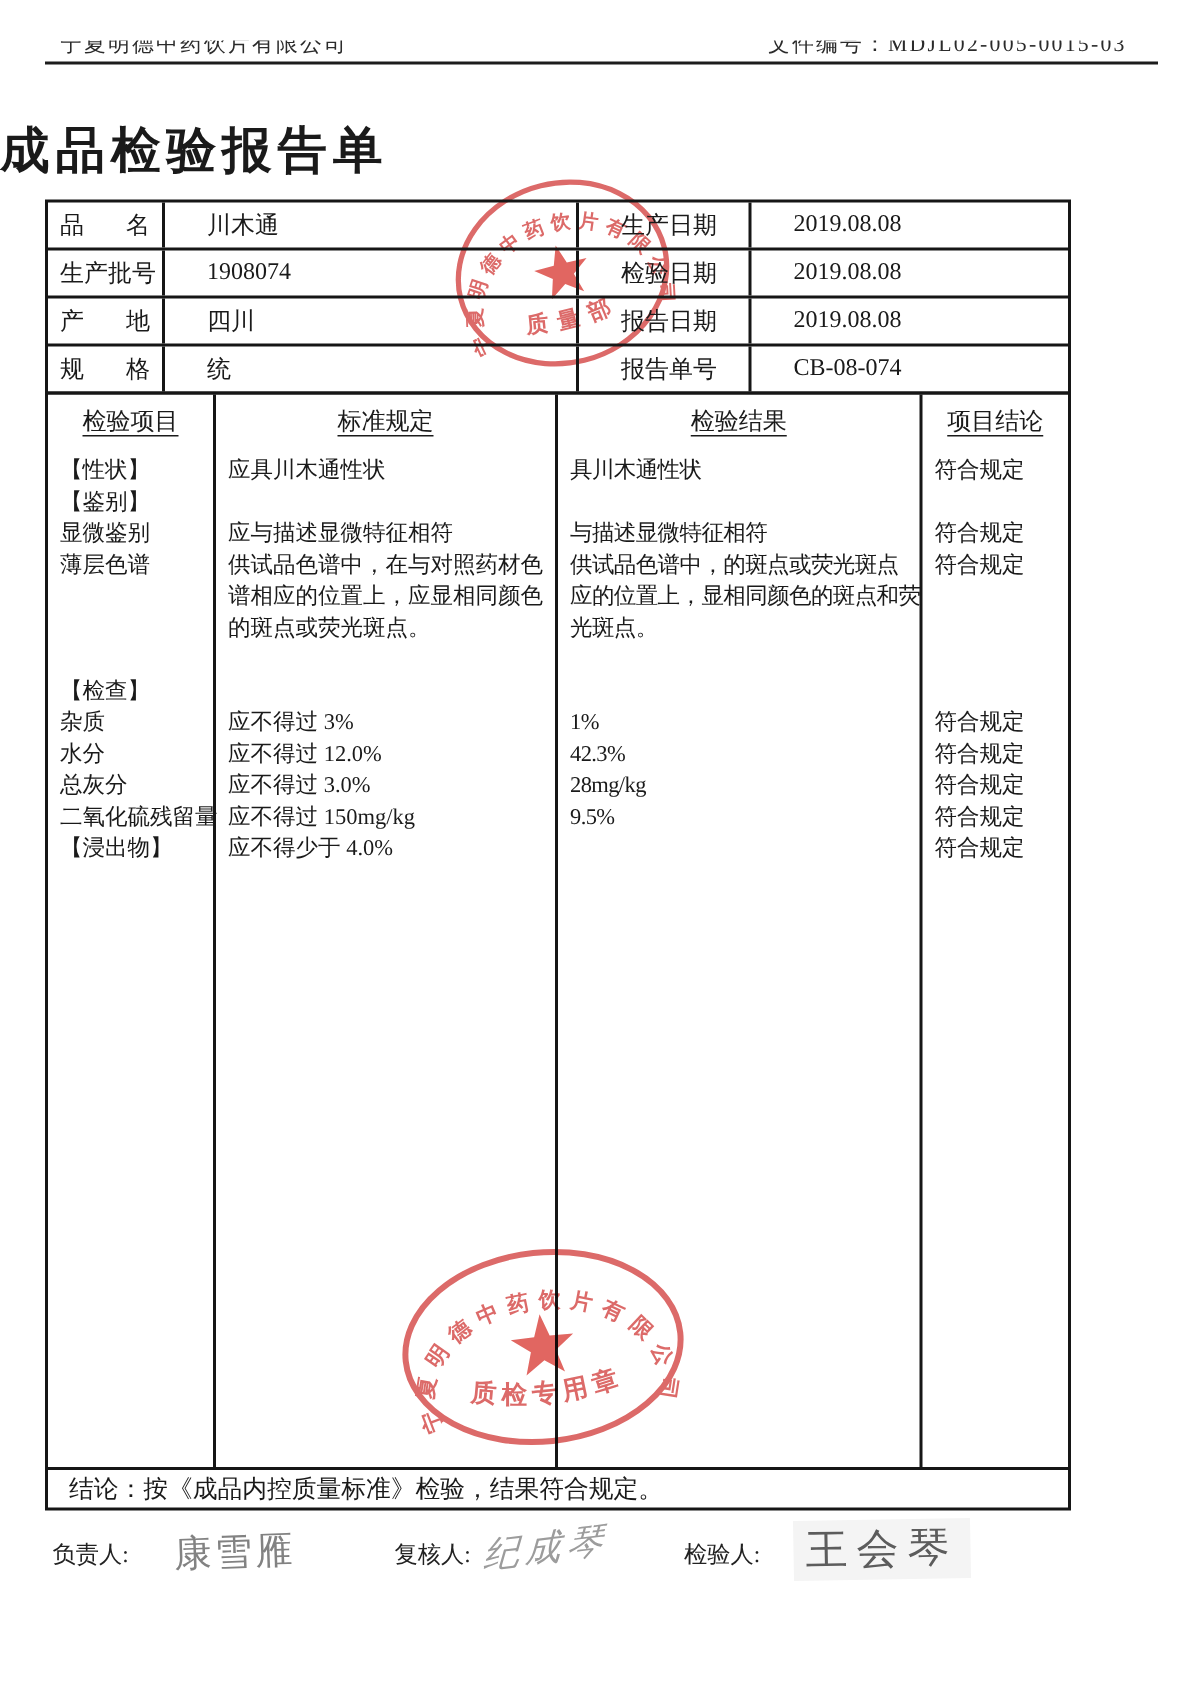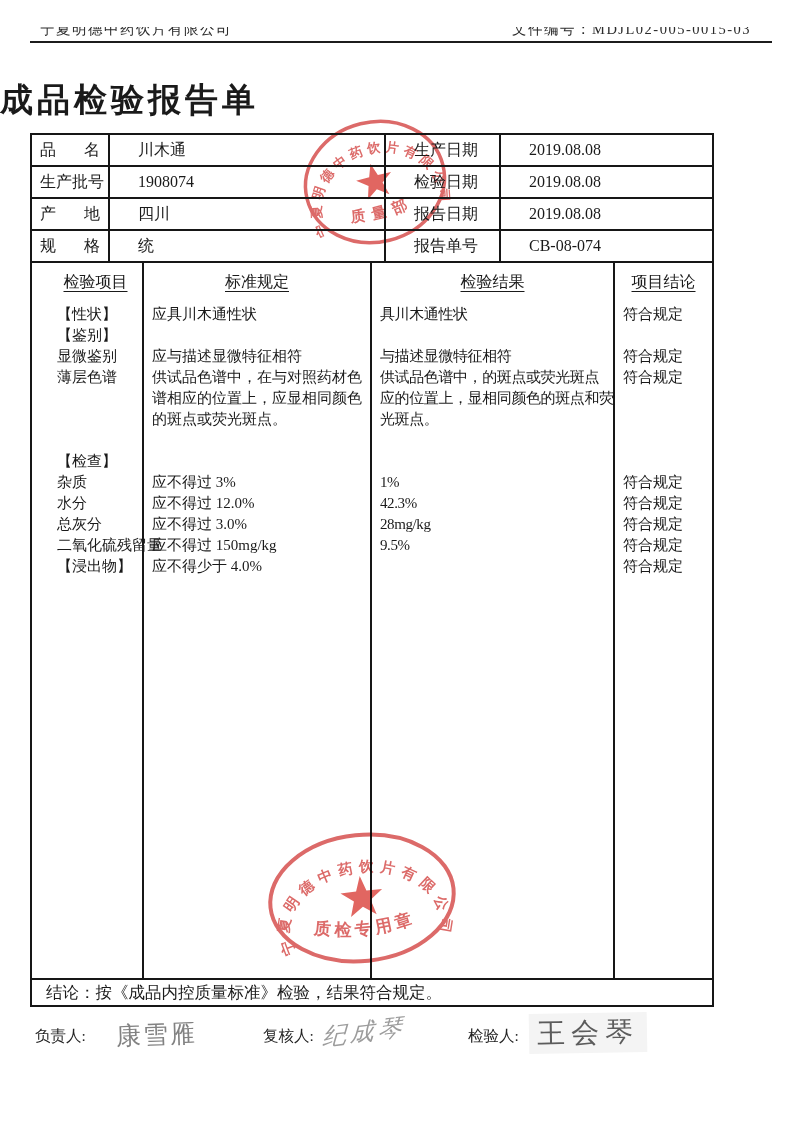--- a/index.html
+++ b/index.html
@@ -29,21 +29,21 @@
         border-right:2px solid #161616; overflow:hidden; white-space:nowrap; }
   .ic:last-child { border-right:none; }
   .ic.lab > span { width:100%; display:inline-block; text-align:justify; text-align-last:justify; }
 
   
   .main-table { position:absolute; left:30px; top:261px; width:684px;
                 border:2px solid #161616; box-sizing:border-box; }
   .mt-cols { display:flex; height:715px; }
   .mt-col { box-sizing:border-box; border-right:2px solid #161616; padding-top:6px; }
   .mt-col:last-child { border-right:none; }
-  .mt-col1 { width:112px;padding-left:17px; } .mt-col2 { width:228px; } .mt-col3 { width:243px; } .mt-col4 { flex:1; }
+  .mt-col1 { width:112px; } .mt-col2 { width:228px; } .mt-col3 { width:243px; } .mt-col4 { flex:1; }
   .mt-header { text-align:center; font-size:16px; height:26px; line-height:26px;
                text-decoration:underline; text-underline-offset:4px; }
   .mt-lines { padding:9px 0 0 8px; }
   .ln { height:21px; line-height:21px; font-size:15px; white-space:nowrap; }
   .mt-col3 .ln { letter-spacing:-0.4px; padding-right:2px; }
   .mt-concl { border-top:2px solid #161616; height:25px; line-height:25px;
               font-size:16.5px; padding-left:14px; white-space:nowrap; }
 
   
   .stamp { position:absolute; mix-blend-mode:multiply; opacity:.85; }
@@ -53,21 +53,21 @@
 
   
   .signs { position:absolute; left:30px; top:1018px; width:720px; height:60px; }
   .sig-label { position:absolute; font-size:15.5px; top:8px; color:#222; }
   .sig-name { position:absolute; white-space:nowrap; }
   .lab-resp    { left:5px; }
   .name-resp   { left:86px;  top:0;    font-size:25px; color:#828282; transform:rotate(-2deg); letter-spacing:2px; }
   .lab-review  { left:233px; }
   .name-review { left:292px; top:-2px; font-size:24px; color:#9c9c9c; font-style:italic;
                  transform:rotate(-7deg) skewX(-10deg); letter-spacing:4px; }
-  .lab-inspect { left:438px; }
+  .lab-inspect { left:426px; }
   .name-inspect{ left:499px; top:-5px; font-size:28px; color:#5c5c5c; letter-spacing:6px;
                  background:#f4f4f4; padding:1px 8px; transform:rotate(-1deg); }
 </style>
 </head>
 <body>
 
 <div class="clip-line hdr-left">
   <span>宁夏明德中药饮片有限公司</span>
 </div>
 <div class="clip-line hdr-right">

